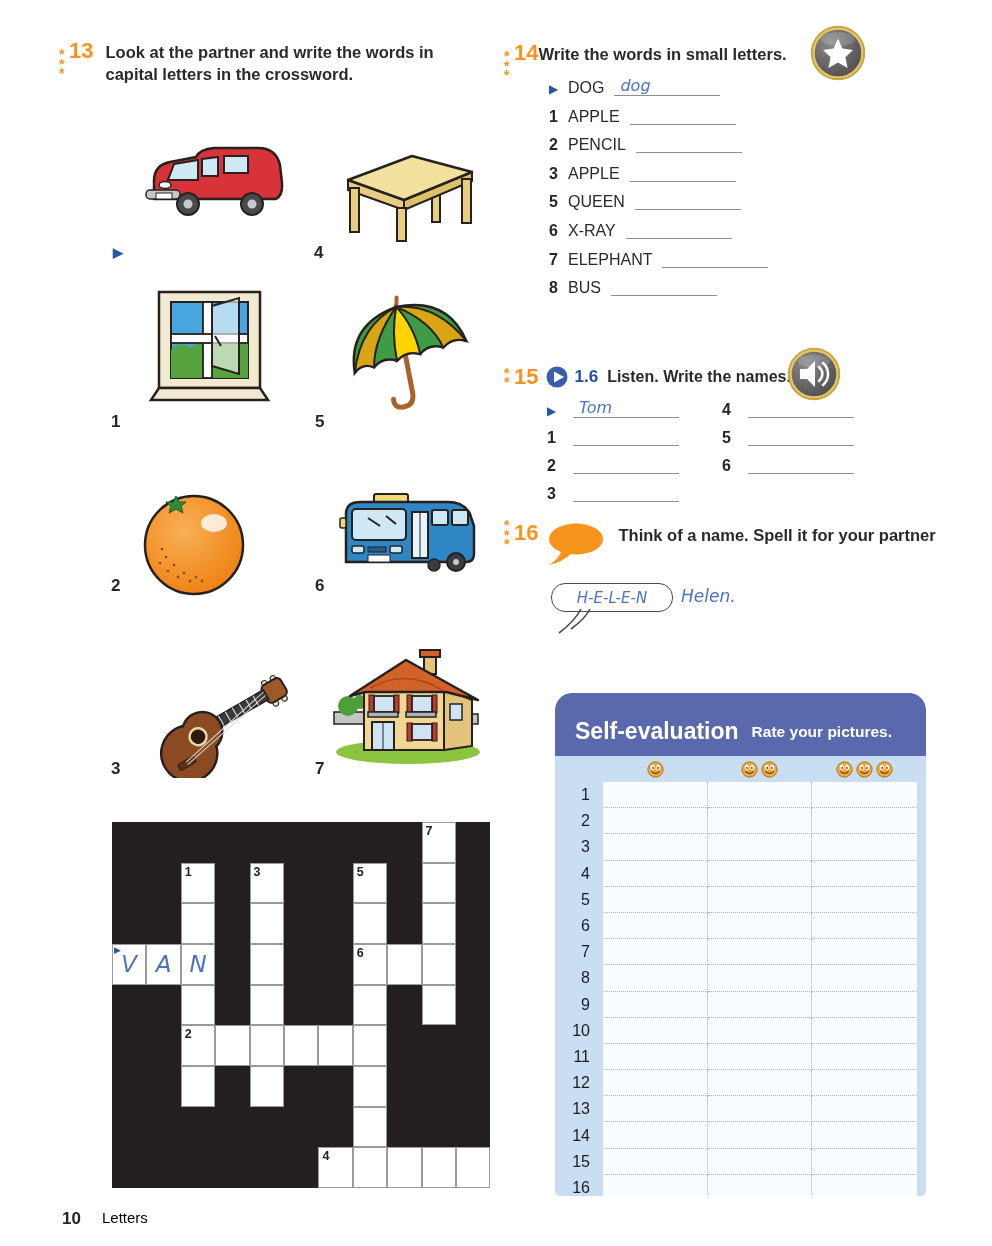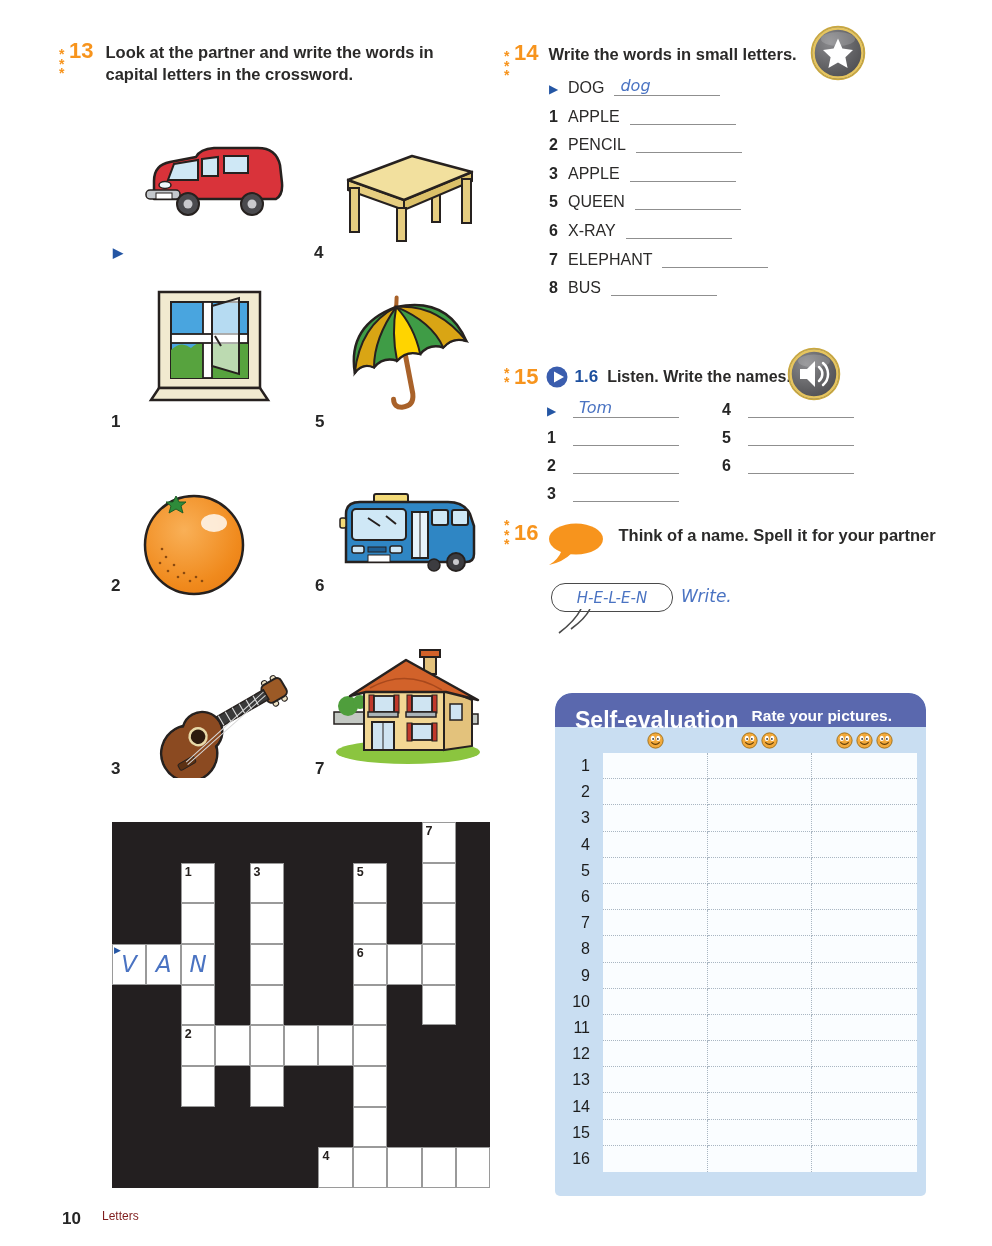--- a/index.html
+++ b/index.html
@@ -6,21 +6,21 @@
   .page{position:relative;width:992px;height:1246px;background:#fff;
         font-family:"Liberation Sans",sans-serif;color:#262626;overflow:hidden;}
   .abs{position:absolute;}
 
   
   .ex-head{display:flex;align-items:baseline;}
   .stars{display:inline-block;width:6px;word-break:break-all;line-height:9.5px;
          font-size:14px;color:#f7941d;font-weight:bold;transform:translateY(1px);flex:0 0 auto;}
   .ex-num{color:#f7941d;font-weight:bold;font-size:22px;margin-left:4px;flex:0 0 auto;}
   .instr{font-weight:bold;font-size:16.5px;color:#2b2a29;line-height:22px;}
-  .ex-head .instr{margin-left:10px;}
+  .ex-head .instr{}
 
   
   .badge{position:absolute;}
 
   
   .pic-label{position:absolute;font-weight:bold;font-size:17px;color:#262626;}
   .arrow-label{color:#2456a4;font-size:13px;}
 
   
   .row14{height:28.6px;line-height:28.6px;white-space:nowrap;}
@@ -47,38 +47,38 @@
   .cw-cell{position:absolute;width:34.4px;height:40.67px;background:#ffffff;
            border:1px solid #9a9a9a;box-sizing:border-box;display:flex;
            align-items:center;justify-content:center;}
   .cw-num{position:absolute;top:1px;left:3px;font-size:12.5px;font-weight:bold;color:#26211f;}
   .cw-letter{font-family:"DejaVu Sans",sans-serif;font-style:italic;font-size:23px;color:#4a73c2;}
   .cw-arrow{position:absolute;top:0;left:1px;font-size:9px;color:#2456a4;line-height:10px;}
 
   
   .se-panel{position:absolute;left:555px;top:693px;width:371px;height:503px;
             background:#c9def2;border-radius:17px 17px 5px 5px;overflow:hidden;}
-  .se-header{height:34px;background:#5a68ae;border-radius:17px 17px 0 0;display:flex;
-             align-items:flex-start;padding:14px 0 0 20px;box-sizing:border-box;}
+  .se-header{height:63px;background:#5a68ae;border-radius:17px 17px 0 0;display:flex;
+             align-items:center;padding:14px 0 0 20px;box-sizing:border-box;}
   .se-title{color:#fff;font-weight:bold;font-size:23px;}
   .se-subtitle{color:#fff;font-weight:bold;font-size:15.5px;margin-left:13px;}
   .se-smileys{display:flex;margin-left:48px;width:314px;height:26px;align-items:center;}
   .se-smcol{width:104.6px;display:flex;justify-content:center;gap:3px;}
   .se-body{width:362px;}
   .se-row{display:flex;height:26.19px;align-items:center;}
   .se-num{width:48px;text-align:right;padding-right:13px;box-sizing:border-box;
           font-size:16px;color:#1c1c1c;}
   .se-cell{width:104.6px;height:100%;background:#fafdff;box-sizing:border-box;
            border-bottom:1px dotted #a9b6c2;}
   .se-cell.c1,.se-cell.c2{border-right:1px dotted #a9b6c2;}
   .se-row:last-child .se-cell{border-bottom:none;}
 
   
   .footer-num{position:absolute;left:62px;top:1209px;font-weight:bold;font-size:17px;color:#262626;}
-  .footer-sec{position:absolute;left:102px;top:1209px;font-size:12px;color:#7f1d1d;}
+  .footer-sec{position:absolute;left:102px;top:1209px;font-size:15px;color:#000000;}
 </style>
 </head>
 <body>
 
 <div class="page">
 
   <div class="abs ex-head" style="left:59px;top:38px;width:440px;">
     <span class="stars">***</span>
     <span class="ex-num">13</span>
     <div class="instr" style="margin-left:12px;">
@@ -368,21 +368,21 @@
     </div>
   </div>
 
   <div class="bubble-outline hand">
     <span>H-E-L-E-N</span>
   </div>
   <svg class="abs" style="left:557px;top:609px;" width="36" height="28" viewBox="0 0 36 28">
     <path d="M24,0 Q18,12 2,24" stroke="#4a4a4a" stroke-width="1.6" fill="none"></path>
     <path d="M33,0 Q28,10 14,20" stroke="#4a4a4a" stroke-width="1.6" fill="none"></path>
   </svg>
-  <div class="ex16-ans hand">Write.</div>
+  <div class="ex16-ans hand">Helen.</div>
 
   <div class="se-panel">
     <div class="se-header">
       <span class="se-title">Self-evaluation</span>
       <span class="se-subtitle">Rate your pictures.</span>
     </div>
     <div class="se-smileys" id="se-smileys">
         <div class="se-smcol">
           <svg width="17" height="17" viewBox="0 0 20 20">
             <circle cx="10" cy="10" r="9" fill="#f2a93b" stroke="#9a6a14" stroke-width="1"></circle>

